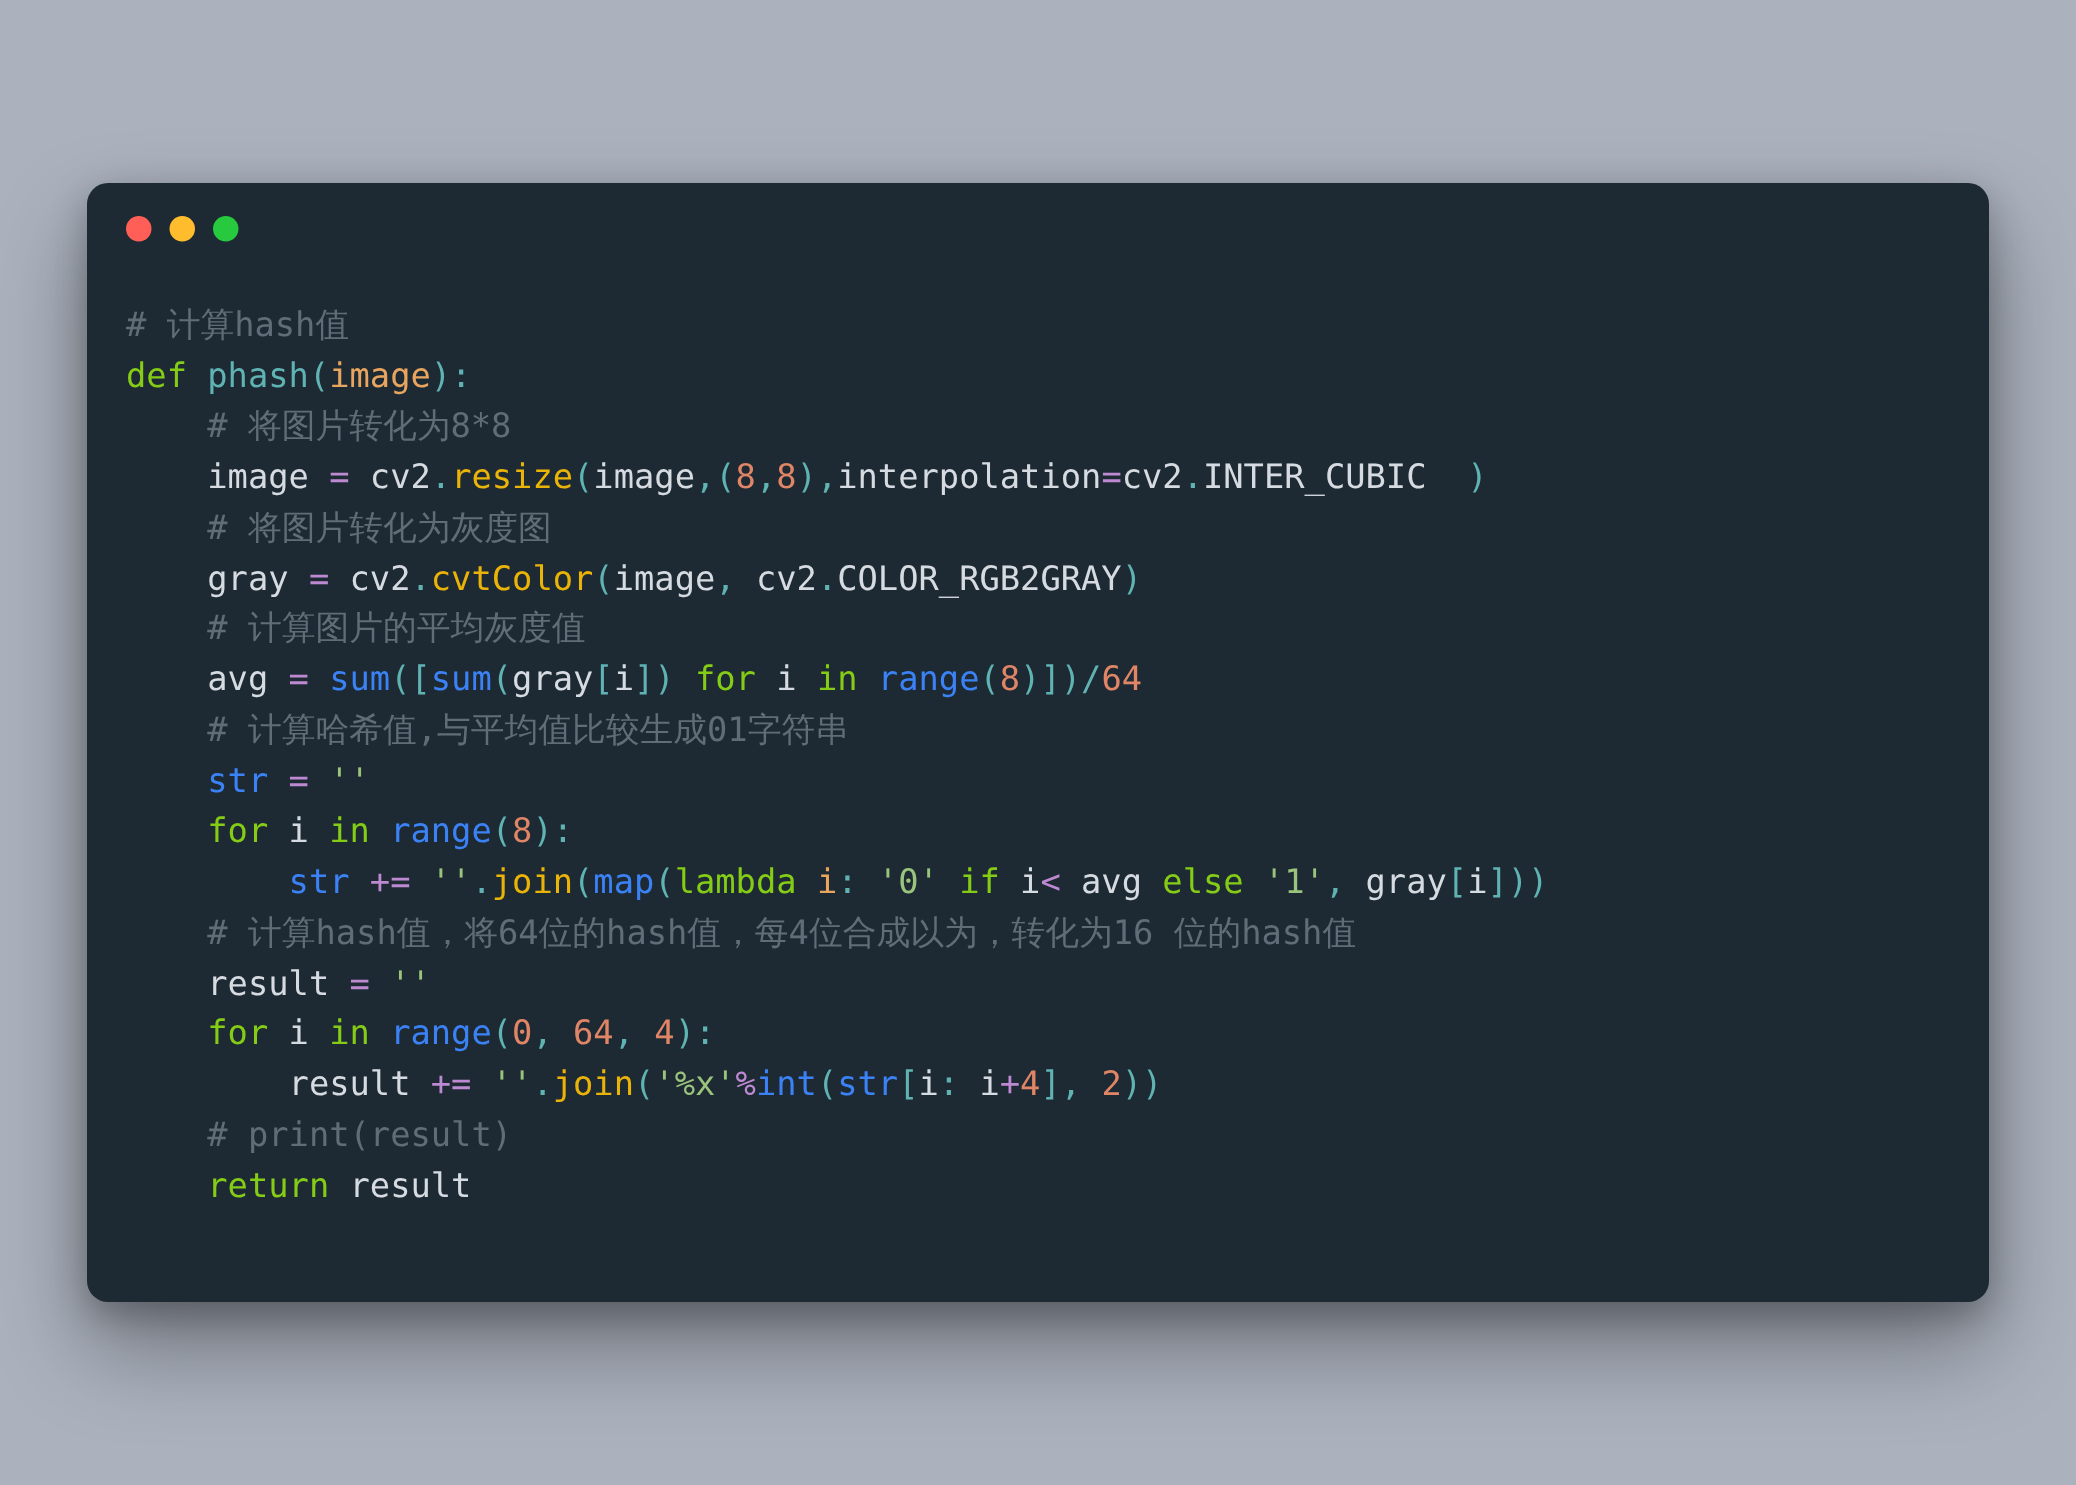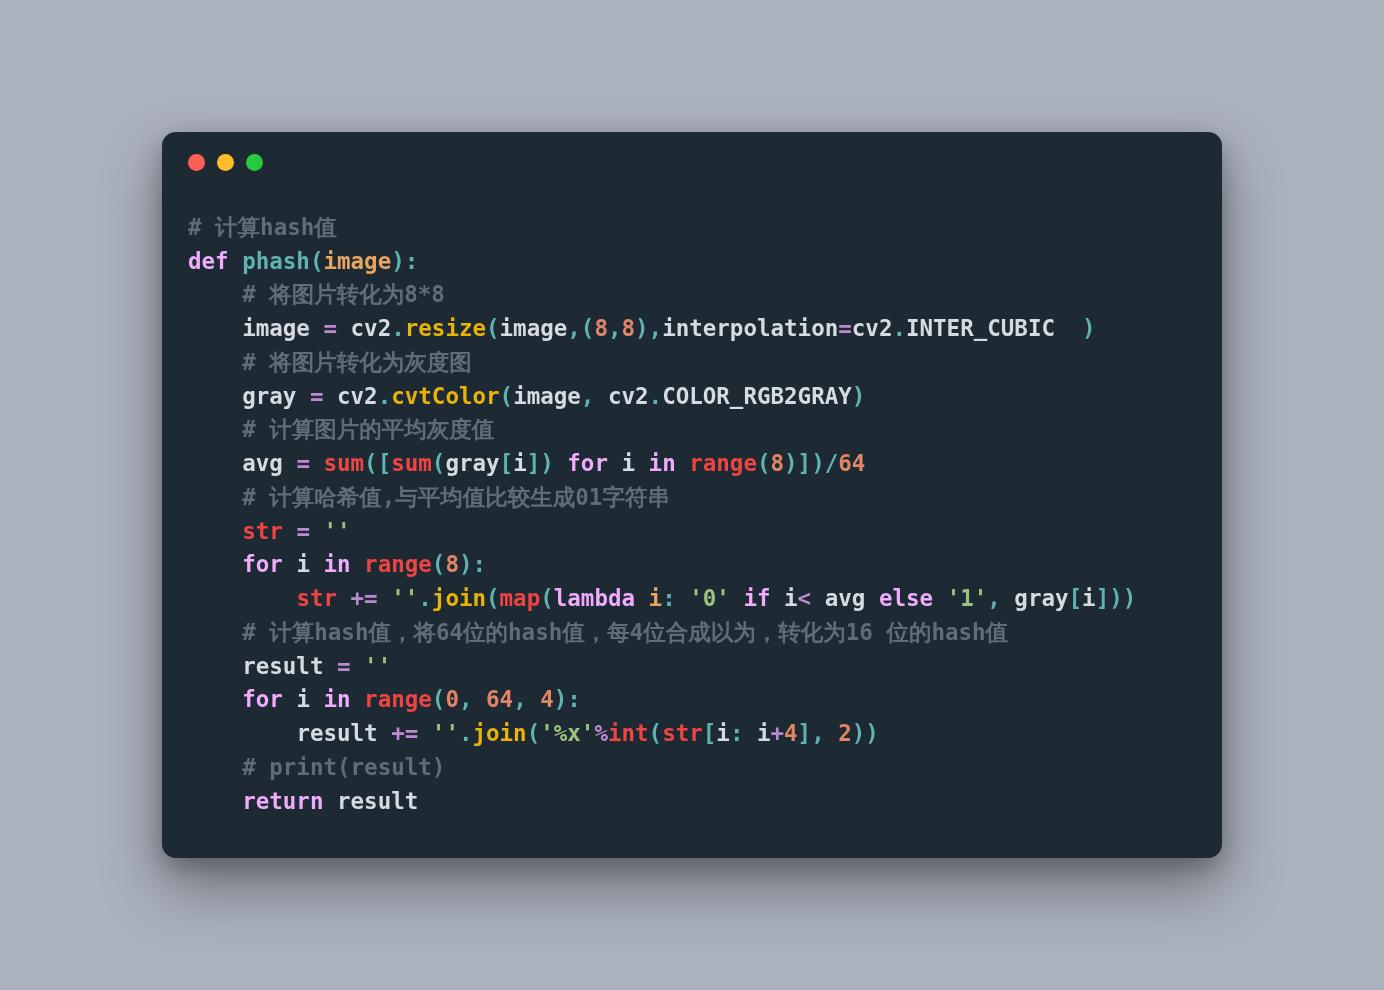--- a/index.html
+++ b/index.html
@@ -6,27 +6,26 @@
   body {
     background: #abb1bd;
     width: 1384px;
     height: 990px;
     display: flex;
     align-items: center;
     justify-content: center;
     font-family: "SF Mono", "Monaco", "Menlo", "Consolas", "DejaVu Sans Mono", monospace;
   }
   .window {
-    width: 1060px;
+    width: 1268px;
     background: #1e2a33;
     border-radius: 14px;
     box-shadow: 0 30px 60px rgba(0,0,0,0.35), 0 8px 24px rgba(0,0,0,0.25);
-    padding-bottom: 40px;
+    padding-bottom: 60px;
     overflow: hidden;
-    font-weight: bold;
   }
   .titlebar {
     display: flex;
     align-items: center;
     gap: 12px;
     padding: 22px 26px 10px 26px;
   }
   .traffic {
     width: 17px;
     height: 17px;
@@ -36,23 +35,23 @@
   .yellow { background: #ffbd2e; }
   .green { background: #27c93f; }
   .code {
     padding: 30px 26px 0 26px;
     font-size: 22.5px;
     line-height: 1.5;
     white-space: pre;
     color: #d6dbe1;
   }
   .tok-comment { color: #5f6d77; }
-  .tok-keyword { color: #f0abfc; }
+  .tok-keyword { color: #84cc16; }
   .tok-func    { color: #5fb3b3; }
-  .tok-builtin { color: #ef4444; }
+  .tok-builtin { color: #3b82f6; }
   .tok-param   { color: #e8a55f; }
   .tok-var     { color: #d6dbe1; }
   .tok-punct   { color: #5fb3b3; }
   .tok-op      { color: #bd89d1; }
   .tok-num     { color: #e08566; }
   .tok-str     { color: #9ac37c; }
   .tok-member  { color: #eab308; }
 </style>
 </head>
 <body>

